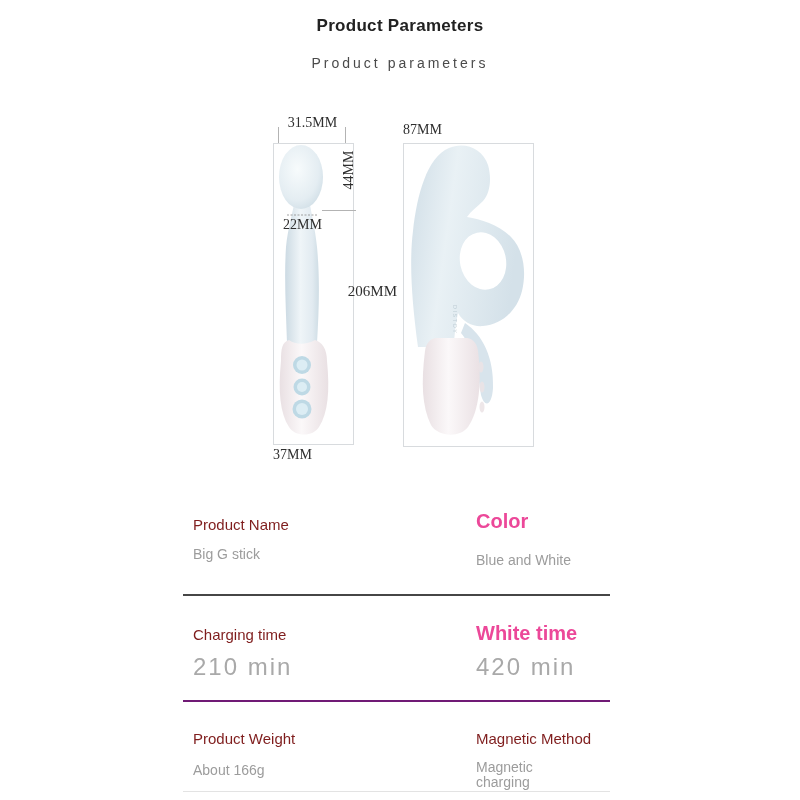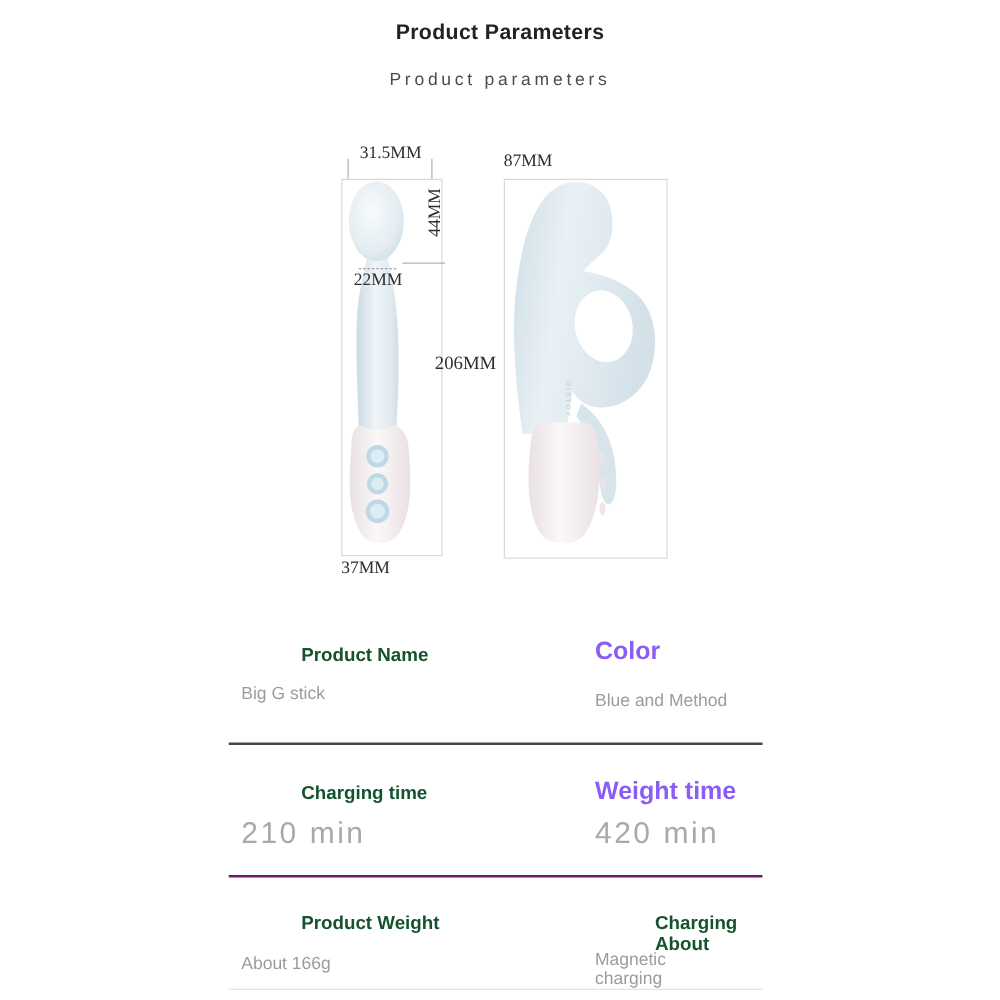--- a/index.html
+++ b/index.html
@@ -19,22 +19,22 @@
   .tick{background:#b3b3b3;}
 
   
   .spec-table{left:183px;top:500px;width:427px;height:300px;}
   .spec-row{position:absolute;left:0;width:427px;}
   .row-1{top:0;height:94px;border-bottom:2px solid #464646;}
   .row-2{top:96px;height:104px;border-bottom:2px solid #701a75;}
   .row-3{top:202px;height:89px;border-bottom:1px solid #e3e3e3;}
   .cell-l{left:10px;}
   .cell-r{left:293px;}
-  .lbl-sm{font-size:15px;font-weight:700;color:#14532d;margin-left:48px;}
-  .lbl-lg{font-size:20px;font-weight:600;color:#8b5cf6;}
+  .lbl-sm{font-size:15px;font-weight:400;color:#7f1d1d;}
+  .lbl-lg{font-size:20px;font-weight:600;color:#ec4899;}
   .val-sm{font-size:14px;color:#9c9c9c;}
   .val-lg{font-size:24px;color:#a9a9a9;letter-spacing:2px;}
   .val-narrow{max-width:90px;line-height:1.05;}
 </style>
 </head>
 <body>
 
 <div id="stage">
 
   <div class="abs page-title">Product Parameters</div>
@@ -119,31 +119,31 @@
   <div class="abs dim" style="left:273px;top:447px;width:79px;">37MM</div>
   <div class="abs dim" style="left:403px;top:122px;width:129px;text-align:left;">87MM</div>
   <div class="abs dim" style="left:335px;top:283px;width:62px;text-align:right;font-size:15px;">206MM</div>
 
   <div class="abs spec-table">
 
     <div class="spec-row row-1">
       <div class="abs cell-l lbl-sm" style="top:16px;">Product Name</div>
       <div class="abs cell-l val-sm" style="top:46px;">Big G stick</div>
       <div class="abs cell-r lbl-lg" style="top:10px;">Color</div>
-      <div class="abs cell-r val-sm" style="top:52px;">Blue and Method</div>
+      <div class="abs cell-r val-sm" style="top:52px;">Blue and White</div>
     </div>
 
     <div class="spec-row row-2">
       <div class="abs cell-l lbl-sm" style="top:30px;">Charging time</div>
       <div class="abs cell-l val-lg" style="top:57px;">210 min</div>
-      <div class="abs cell-r lbl-lg" style="top:26px;">Weight time</div>
+      <div class="abs cell-r lbl-lg" style="top:26px;">White time</div>
       <div class="abs cell-r val-lg" style="top:57px;">420 min</div>
     </div>
 
     <div class="spec-row row-3">
       <div class="abs cell-l lbl-sm" style="top:28px;">Product Weight</div>
       <div class="abs cell-l val-sm" style="top:60px;">About 166g</div>
-      <div class="abs cell-r lbl-sm" style="top:28px;">Charging About</div>
+      <div class="abs cell-r lbl-sm" style="top:28px;">Magnetic Method</div>
       <div class="abs cell-r val-sm val-narrow" style="top:58px;">Magnetic charging</div>
     </div>
 
   </div>
 </div>
 
 </body></html>

